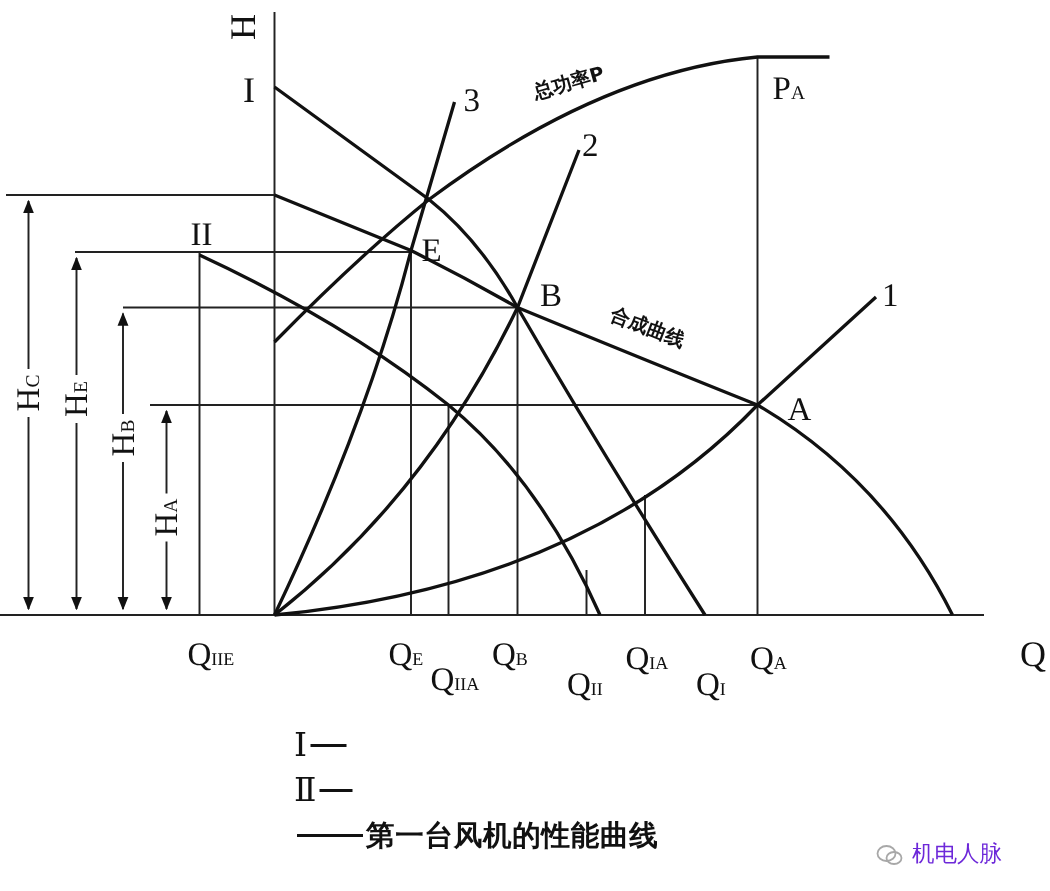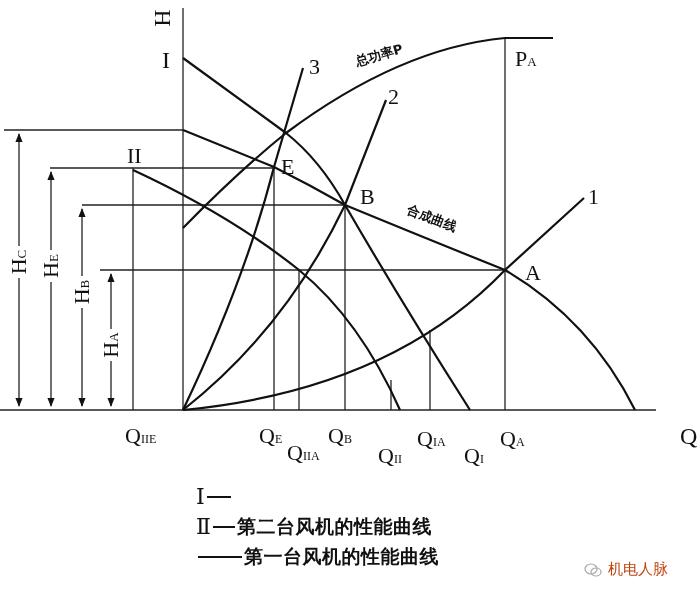--- a/index.html
+++ b/index.html
@@ -10,21 +10,21 @@
     #diagram .cv { stroke: #111; stroke-width: 2.2; fill: none; }
     #diagram .serif { font-family: "Liberation Serif", "DejaVu Serif", serif; fill: #111; }
     #diagram .cjk { font-family: "DejaVu Sans", "Liberation Sans", sans-serif; font-weight: bold; fill: #111; }
     .legend { position: absolute; left: 196px; top: 482px; }
     .legend-row { display: flex; align-items: center; height: 30px; }
     .legend-key { font-family: "Liberation Serif", "DejaVu Serif", serif; font-size: 22px; }
     .legend-key.big { font-size: 28px; }
     .legend-dash { display: inline-block; height: 2px; background: #111; margin: 0 2px; }
     .legend-text { font-family: "DejaVu Sans", "Liberation Sans", sans-serif; font-weight: bold; font-size: 19px; letter-spacing: 0.5px; }
     .watermark { position: absolute; left: 584px; top: 560px; display: flex; align-items: center;
-                 font-family: "DejaVu Sans", "Liberation Sans", sans-serif; font-size: 15px; color: #c2410c; }
+                 font-family: "DejaVu Sans", "Liberation Sans", sans-serif; font-size: 15px; color: #6d28d9; }
     .watermark .wm-icon { display: inline-block; width: 18px; height: 14px; margin-right: 6px; }
   </style>
 </head>
 <body>
 
 <svg id="diagram" viewBox="0 0 700 480" xmlns="http://www.w3.org/2000/svg">
   <defs>
     <marker id="arrow" viewBox="0 0 10 10" refX="9" refY="5" markerWidth="7" markerHeight="9" orient="auto-start-reverse">
       <path d="M0,1 L10,5 L0,9 Z" fill="#111"></path>
     </marker>
@@ -106,21 +106,20 @@
 </svg>
 
 <div class="legend">
   <div class="legend-row">
     <span class="legend-key">Ⅰ</span>
     <span class="legend-dash" style="width:24px"></span>
   </div>
   <div class="legend-row">
     <span class="legend-key">Ⅱ</span>
     <span class="legend-dash" style="width:22px"></span>
-    <span class="legend-text">第二台风机的性能曲线</span>
   </div>
   <div class="legend-row">
     <span class="legend-dash" style="width:44px"></span>
     <span class="legend-text">第一台风机的性能曲线</span>
   </div>
 </div>
 
 <div class="watermark">
   <svg class="wm-icon" viewBox="0 0 18 14">
     <ellipse cx="7" cy="6" rx="6" ry="5" fill="none" stroke="#a8a8a8" stroke-width="1.2"></ellipse>

